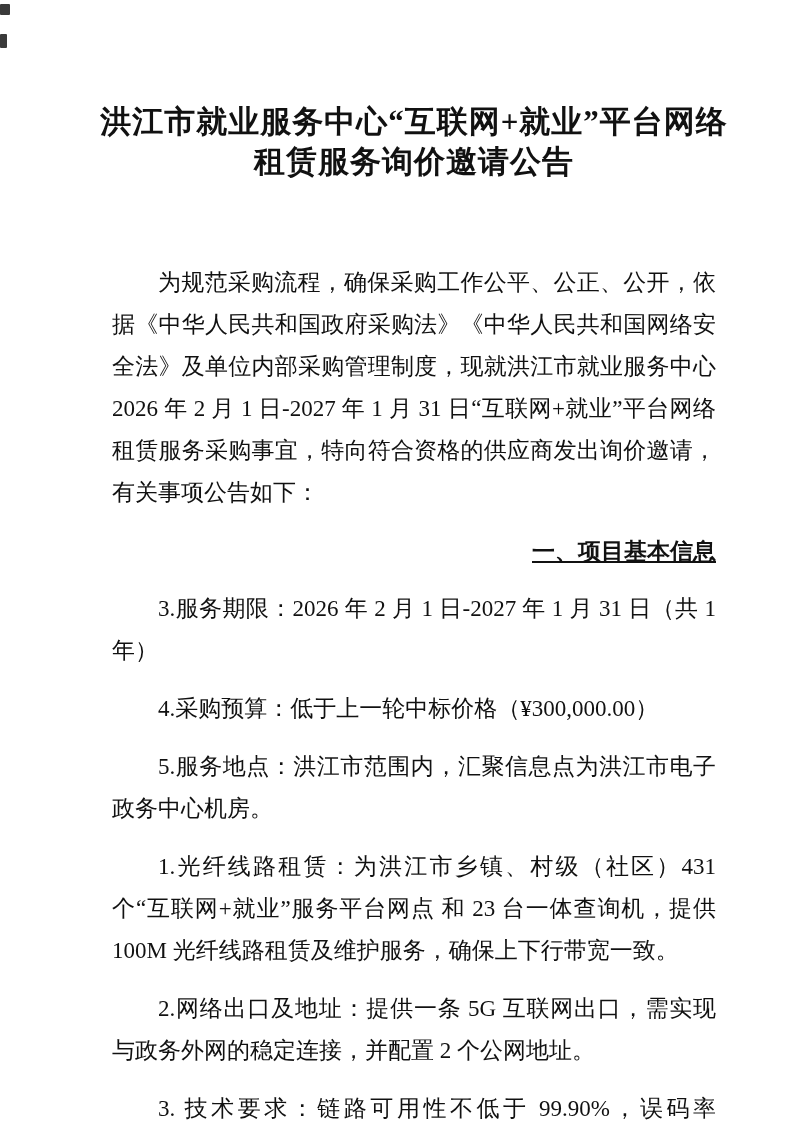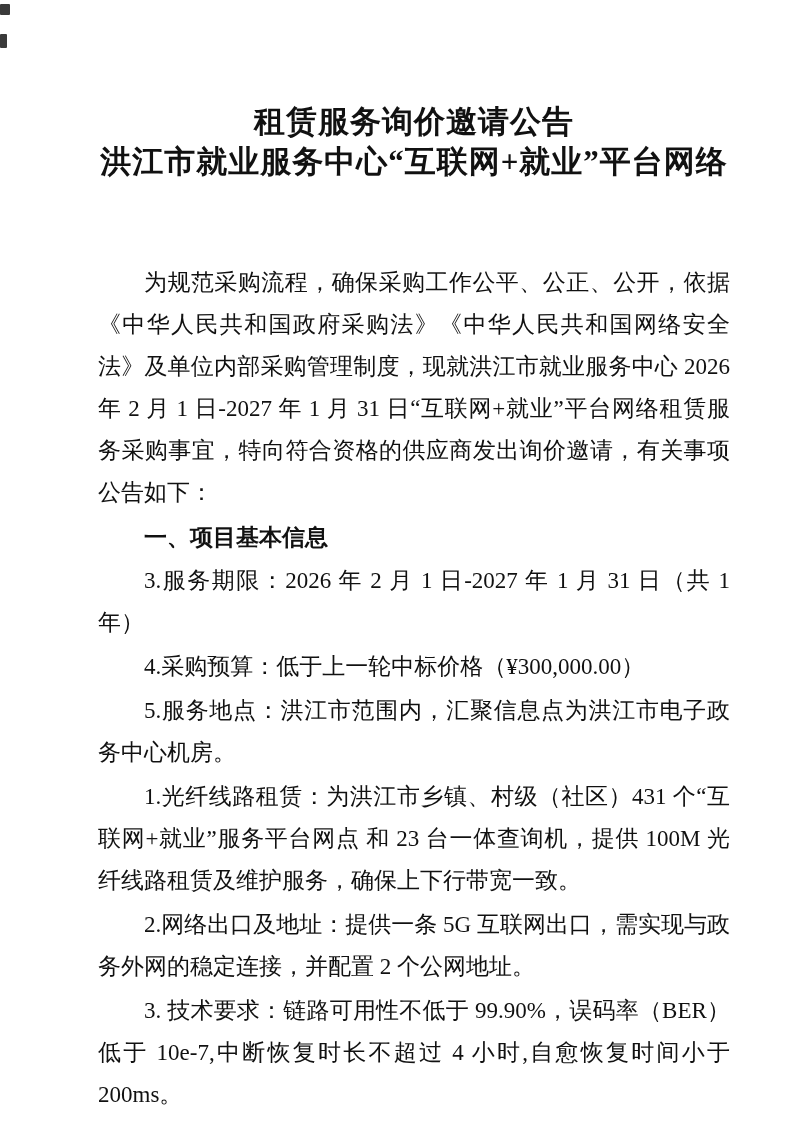--- a/index.html
+++ b/index.html
@@ -37,43 +37,44 @@
     letter-spacing: 1px;
     font-family: "Liberation Serif", "DejaVu Serif", serif;
   }
   .body-text {
     margin-top: 80px;
     font-size: 23px;
     line-height: 42px;
     text-align: justify;
   }
   .para {
-    margin: 2px;
+    margin: 16px;
     text-indent: 2em;
     font-family: "Liberation Serif", "DejaVu Serif", serif;
   }
   .para.heading {
     font-weight: 700;
     font-family: "Liberation Sans", "DejaVu Sans", sans-serif;
-    text-align: left;
+    text-align: right;
+    text-decoration: underline;
   }
 </style>
 </head>
 <body>
 
 <div class="page">
 
   <span class="scan-mark m1"></span>
   <span class="scan-mark m2"></span>
 
   <div class="content">
 
     <div class="doc-title">
+      <div>洪江市就业服务中心“互联网+就业”平台网络</div>
       <div>租赁服务询价邀请公告</div>
-      <div>洪江市就业服务中心“互联网+就业”平台网络</div>
     </div>
 
     <div class="body-text">
       <p class="para">为规范采购流程，确保采购工作公平、公正、公开，依据《中华人民共和国政府采购法》《中华人民共和国网络安全法》及单位内部采购管理制度，现就洪江市就业服务中心 2026 年 2 月 1 日-2027 年 1 月 31 日“互联网+就业”平台网络租赁服务采购事宜，特向符合资格的供应商发出询价邀请，有关事项公告如下：</p>
       <p class="para heading">一、项目基本信息</p>
       <p class="para">3.服务期限：2026 年 2 月 1 日-2027 年 1 月 31 日（共 1 年）</p>
       <p class="para">4.采购预算：低于上一轮中标价格（¥300,000.00）</p>
       <p class="para">5.服务地点：洪江市范围内，汇聚信息点为洪江市电子政务中心机房。</p>
       <p class="para">1.光纤线路租赁：为洪江市乡镇、村级（社区）431 个“互联网+就业”服务平台网点 和 23 台一体查询机，提供 100M 光纤线路租赁及维护服务，确保上下行带宽一致。</p>
       <p class="para">2.网络出口及地址：提供一条 5G 互联网出口，需实现与政务外网的稳定连接，并配置 2 个公网地址。</p>

